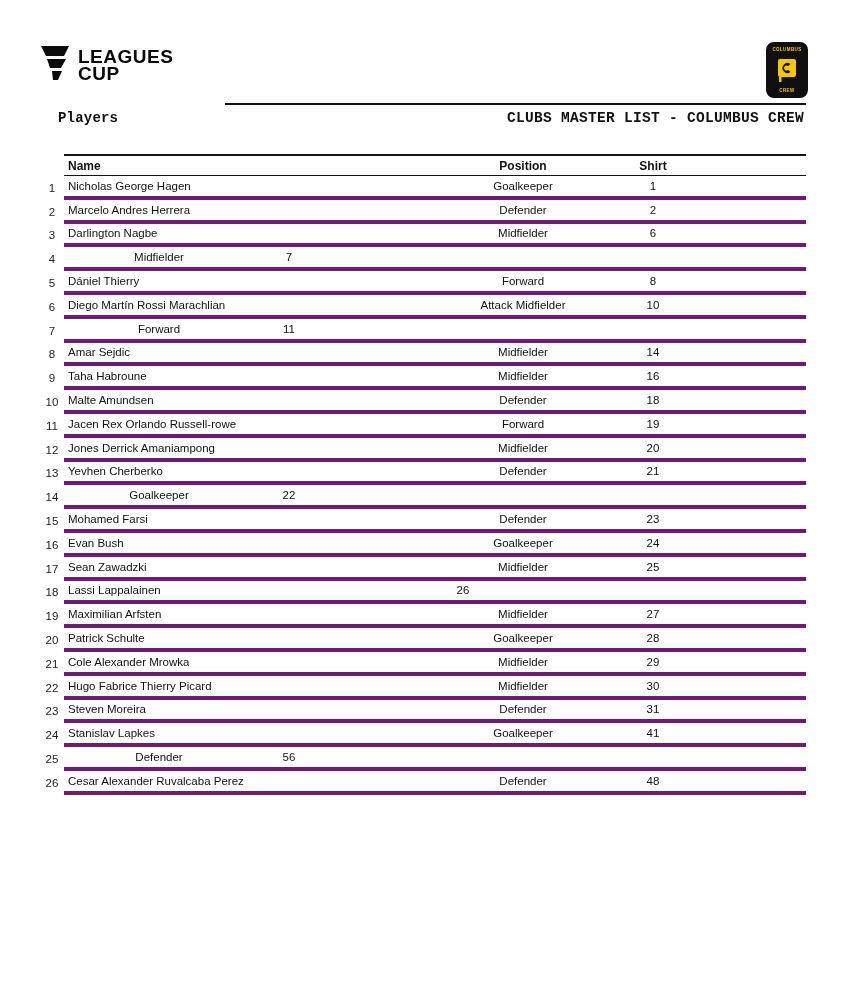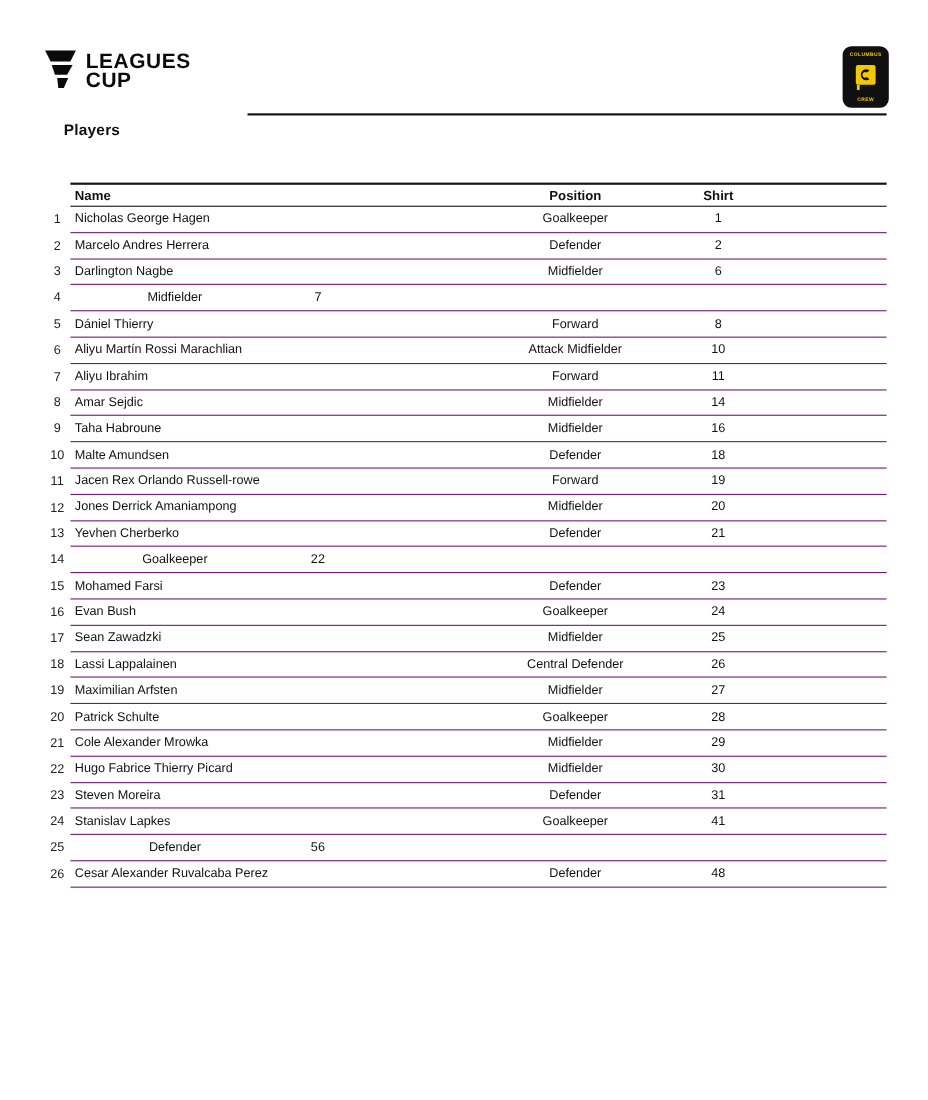--- a/index.html
+++ b/index.html
@@ -35,38 +35,38 @@
   .badge-top,.badge-bottom{
     color:#f2c800;font-size:4.5px;font-weight:700;letter-spacing:.4px;text-align:center;
   }
   .badge-mark{width:20px;height:24px;display:block;}
   .header-rule{
     position:absolute;top:103px;left:225px;right:38px;
     height:2px;background:#141414;
   }
   .title-row{
     position:absolute;top:110px;left:58px;right:40px;
-    display:flex;justify-content:space-between;align-items:baseline;
+    display:flex;justify-content:space-between;align-items:baseline;font-family:Liberation Mono, monospace;
   }
   .section-label{font-size:14px;font-weight:700;letter-spacing:.2px;}
   .doc-title{font-size:14.5px;font-weight:800;letter-spacing:.3px;}
 
   
   .table{
-    position:absolute;top:154px;left:40px;right:38px;margin-top:12px;
+    position:absolute;top:154px;left:40px;right:38px;
   }
   .trow{display:flex;align-items:stretch;}
   .num-cell{
     flex:0 0 24px;
     display:flex;align-items:center;justify-content:center;
     font-size:11.5px;color:#222;
   }
   .cells{
     flex:1;display:flex;align-items:stretch;
-    border-bottom:1px solid #701a75;
+    border-bottom:4px solid #701a75;
   }
   .thead .cells{
     border-top:2px solid #141414;
     border-bottom:1.5px solid #141414;
   }
   .thead .cell{font-weight:700;font-size:12px;}
   .cell{
     display:flex;align-items:center;
     font-size:11.5px;
   }
@@ -101,20 +101,21 @@
       <path d="M13.5 6 A5 5 0 1 0 13.5 14 L11 12 A2.5 2.5 0 1 1 11 8 Z" fill="#101010"></path>
       <rect x="2" y="19" width="2.5" height="5" fill="#f2c800"></rect>
     </svg>
     <div class="badge-bottom">CREW</div>
   </div>
 
   <div class="header-rule"></div>
 
   <div class="title-row">
     <div class="section-label">Players</div>
+    <div class="doc-title">CLUBS MASTER LIST - COLUMBUS CREW</div>
   </div>
 
   <div class="table">
     <div class="thead">
       <div class="trow">
         <div class="num-cell"></div>
         <div class="cells">
           <div class="cell name">Name</div>
           <div class="cell pos">Position</div>
           <div class="cell shirt">Shirt</div>
@@ -168,31 +169,30 @@
       <div class="cell name">Dániel Thierry</div>
       <div class="cell pos">Forward</div>
       <div class="cell shirt">8</div>
       <div class="cell fill"></div>
     </div>
   </div>
 
   <div class="trow">
     <div class="num-cell">6</div>
     <div class="cells">
-      <div class="cell name">Aliyu Martín Rossi Marachlian</div>
+      <div class="cell name">Diego Martín Rossi Marachlian</div>
       <div class="cell pos">Attack Midfielder</div>
       <div class="cell shirt">10</div>
       <div class="cell fill"></div>
     </div>
   </div>
 
   <div class="trow">
     <div class="num-cell">7</div>
     <div class="cells">
-      <div class="cell name">Aliyu Ibrahim</div>
       <div class="cell pos">Forward</div>
       <div class="cell shirt">11</div>
       <div class="cell fill"></div>
     </div>
   </div>
 
   <div class="trow">
     <div class="num-cell">8</div>
     <div class="cells">
       <div class="cell name">Amar Sejdic</div>
@@ -288,21 +288,20 @@
       <div class="cell pos">Midfielder</div>
       <div class="cell shirt">25</div>
       <div class="cell fill"></div>
     </div>
   </div>
 
   <div class="trow">
     <div class="num-cell">18</div>
     <div class="cells">
       <div class="cell name">Lassi Lappalainen</div>
-      <div class="cell pos">Central Defender</div>
       <div class="cell shirt">26</div>
       <div class="cell fill"></div>
     </div>
   </div>
 
   <div class="trow">
     <div class="num-cell">19</div>
     <div class="cells">
       <div class="cell name">Maximilian  Arfsten</div>
       <div class="cell pos">Midfielder</div>

